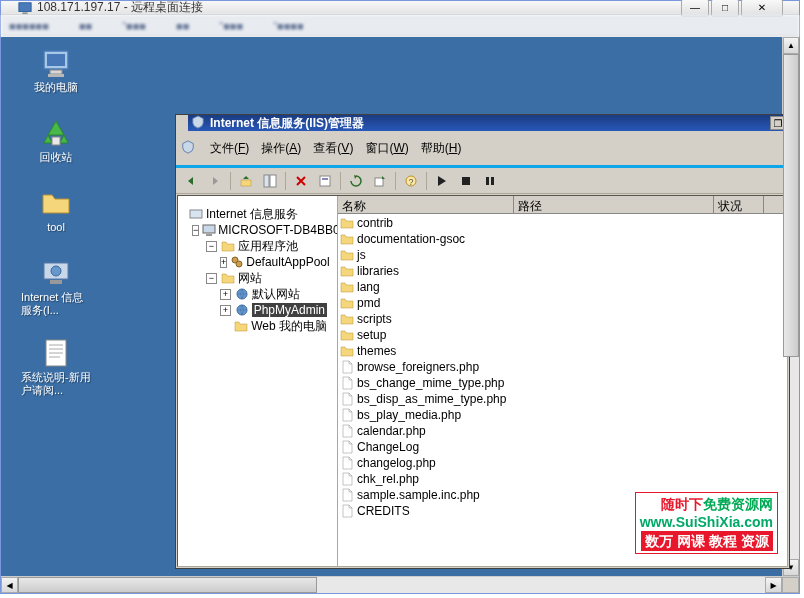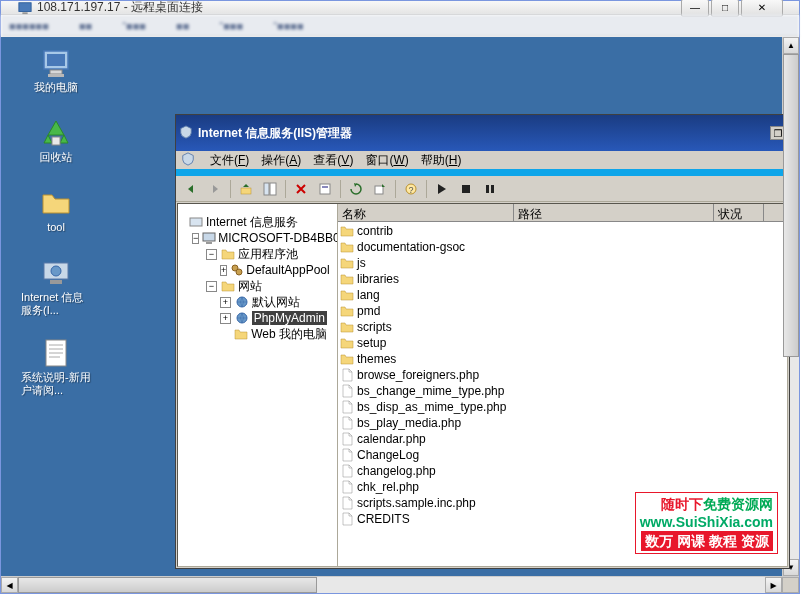--- a/index.html
+++ b/index.html
@@ -15,26 +15,26 @@
     .addr-blur { height: 22px; background: #e8ebf0; border-bottom: 1px solid #ccc; display: flex; align-items: center; padding: 0 8px; gap: 30px; filter: blur(1.5px); color: #6a7a9a; font-size: 11px; }
     
     .rdp-body { flex: 1; display: flex; position: relative; overflow: hidden; }
     .desktop { flex: 1; background: #3a6ea5; position: relative; }
     
     .desktop-icon { position: absolute; width: 70px; display: flex; flex-direction: column; align-items: center; cursor: pointer; }
     .desktop-icon .dicon { width: 32px; height: 32px; margin-bottom: 2px; display: flex; align-items: center; justify-content: center; }
     .desktop-icon .dlabel { color: #fff; font-size: 11px; line-height: 13px; text-shadow: 1px 1px 1px rgba(0,0,0,.4); word-break: break-all; }
     
     .iis-window { position: absolute; left: 174px; top: 77px; width: 615px; height: 455px; background: #d4d0c8; border: 1px solid #404040; display: flex; flex-direction: column; }
-    .iis-titlebar { height: 36px; background: linear-gradient(#1a3c82, #2858b8); color: #fff; display: flex; align-items: center; padding: 0 3px; font-size: 12px; }
+    .iis-titlebar { height: 16px; background: linear-gradient(#1a3c82, #2858b8); color: #fff; display: flex; align-items: center; padding: 0 3px; font-size: 12px; margin-left: 12px; }
     .iis-titlebar .ticon { width: 16px; height: 16px; margin-right: 3px; }
     .iis-title { flex: 1; font-weight: bold; }
     .iis-close { width: 16px; height: 14px; background: #d4d0c8; border: 1px solid #888; color: #000; font-size: 10px; display: flex; align-items: center; justify-content: center; cursor: pointer; }
     
-    .menubar { height: 25px; background: #d4d0c8; display: flex; align-items: center; padding: 0 4px; gap: 2px; border-bottom: 7px solid #0ea5e9; }
+    .menubar { height: 37px; background: #d4d0c8; display: flex; align-items: center; padding: 0 4px; gap: 2px; border-bottom: 3px solid #0ea5e9; }
     .menubar .msys { width: 18px; height: 16px; margin-right: 4px; }
     .menu-item { padding: 2px 6px; cursor: pointer; }
     .menu-item u { text-decoration: underline; }
     
     .toolbar { height: 26px; background: #d4d0c8; display: flex; align-items: center; padding: 0 4px; gap: 2px; border-bottom: 1px solid #aca899; }
     .tbtn { width: 22px; height: 22px; display: flex; align-items: center; justify-content: center; cursor: pointer; }
     .tsep { width: 1px; height: 18px; background: #aca899; margin: 0 2px; }
     
     .iis-body { flex: 1; display: flex; background: #fff; border: 1px inset #aca899; margin: 1px; overflow: hidden; }
     .tree-panel { width: 160px; border-right: 1px solid #aca899; overflow: auto; padding: 10px; }
@@ -474,21 +474,21 @@
                   </span>
                   <span class="rname">chk_rel.php</span>
                 </div>
                 <div class="list-row">
                   <span class="ricon">
                     <svg width="12" height="14">
                       <path d="M2 1 L8 1 L11 4 L11 13 L2 13 Z" class="file-svg"></path>
                       <path d="M8 1 L8 4 L11 4" fill="none" stroke="#888" stroke-width=".5"></path>
                     </svg>
                   </span>
-                  <span class="rname">scripts.sample.inc.php</span>
+                  <span class="rname">sample.sample.inc.php</span>
                 </div>
                 <div class="list-row">
                   <span class="ricon">
                     <svg width="12" height="14">
                       <path d="M2 1 L8 1 L11 4 L11 13 L2 13 Z" class="file-svg"></path>
                       <path d="M8 1 L8 4 L11 4" fill="none" stroke="#888" stroke-width=".5"></path>
                     </svg>
                   </span>
                   <span class="rname">CREDITS</span>
                 </div>

